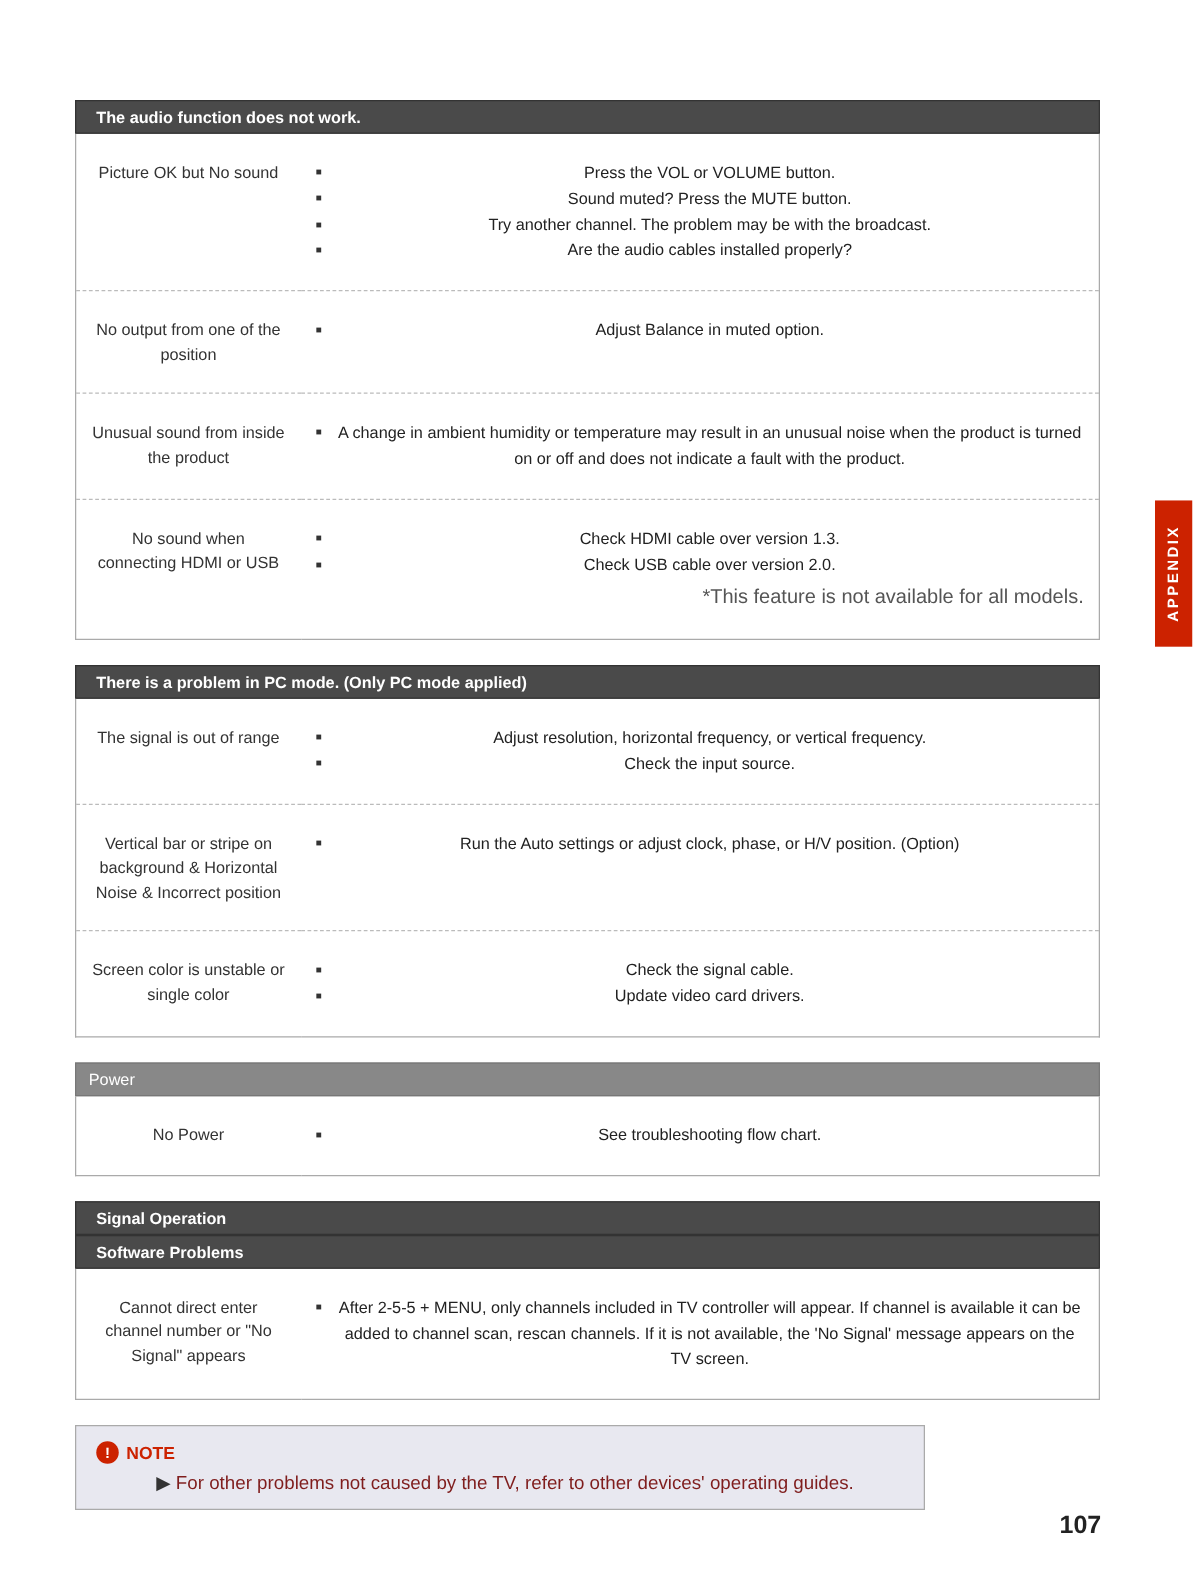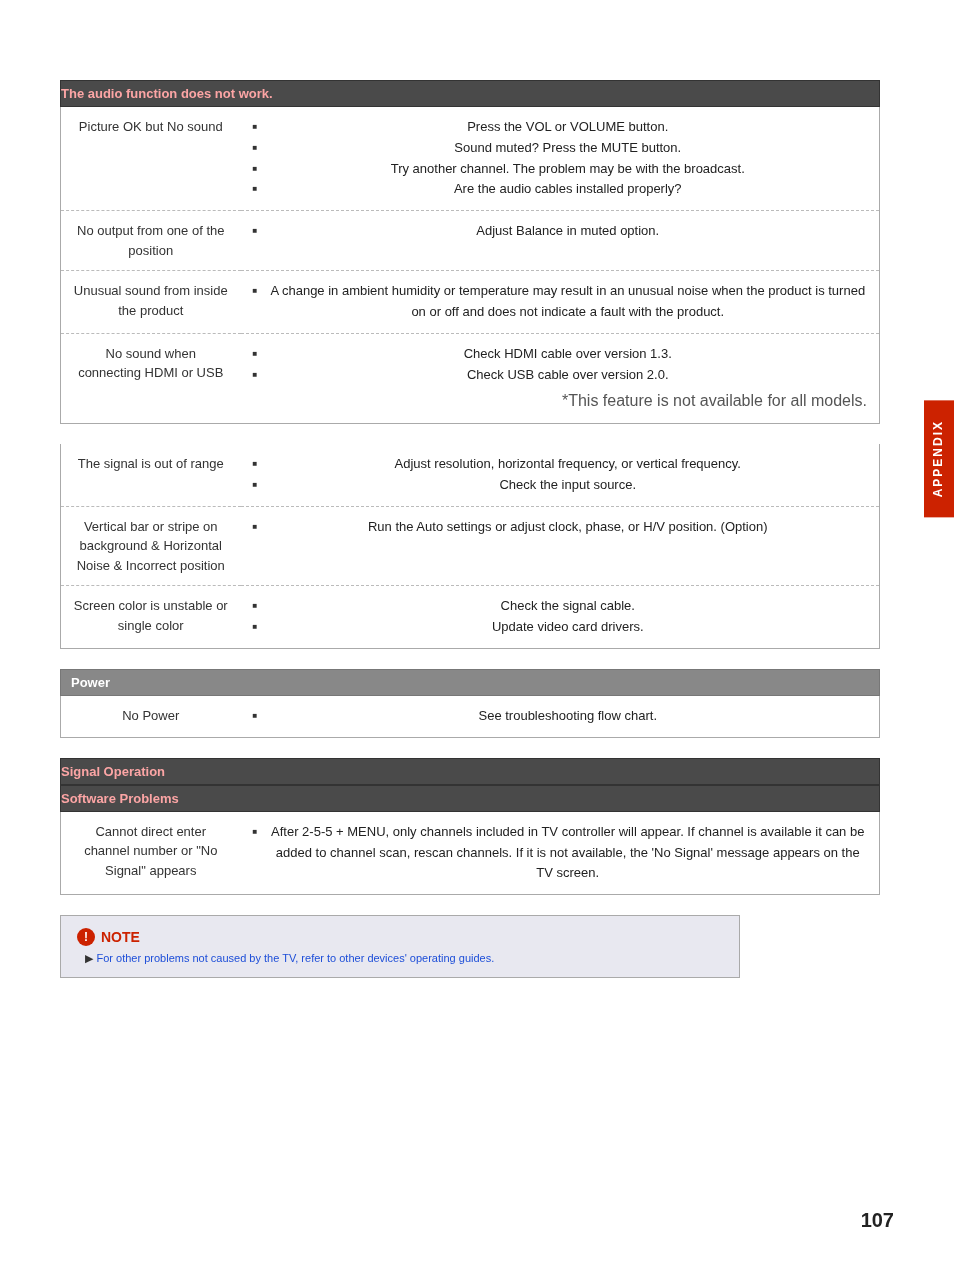--- a/index.html
+++ b/index.html
@@ -14,39 +14,39 @@
       padding: 80px 60px 60px 60px;
     }
 
     .main-content {
       max-width: 820px;
     }
 
     
     .section-header {
       background: #4a4a4a;
-      color: #fca5a5;
-      font-size: 13px;
-      font-weight: bold;
-      padding: 5px 0;
+      color: #ffffff;
+      font-size: 13px;
+      font-weight: bold;
+      padding: 5px 16px;
       border: 1px solid #333;
     }
 
     
     .trouble-table {
       width: 100%;
       border-collapse: collapse;
       border: 1px solid #aaa;
       border-top: none;
       margin-bottom: 20px;
     }
 
     .trouble-table td {
       border-bottom: 1px dashed #bbb;
-      padding: 10px 12px;
+      padding: 21px 12px;
       vertical-align: top;
       font-size: 13px;
       line-height: 1.5;
     }
 
     .trouble-table tr:last-child td {
       border-bottom: none;
     }
 
     .trouble-table .issue-cell {
@@ -84,21 +84,21 @@
       text-align: right;
       display: block;
       margin-top: 4px;
     }
 
     
     .section-header-light {
       background: #888;
       color: #fff;
       font-size: 13px;
-      font-weight: bold;
+      font-weight: normal;
       padding: 5px 10px;
       border: 1px solid #777;
     }
 
     
     .note-box {
       background: #e8e8f0;
       border: 1px solid #aaa;
       padding: 12px 16px;
       margin-top: 20px;
@@ -122,35 +122,36 @@
       background: #cc2200;
       color: #fff;
       border-radius: 50%;
       text-align: center;
       line-height: 18px;
       font-size: 12px;
       font-weight: bold;
     }
 
     .note-text {
-      font-size: 11px;
-      color: #1d4ed8;
+      font-size: 15px;
+      color: #7f1d1d;
       padding-left: 8px;
+      text-align: center;
     }
 
     .note-text::before {
       content: '▶ ';
       color: #333;
     }
 
     
     .page-number {
       position: absolute;
       bottom: 40px;
-      right: 60px;
+      right: 73px;
       font-size: 20px;
       font-weight: bold;
       color: #222;
     }
 
     
     .appendix-sidebar {
       position: absolute;
       right: 0;
       top: 400px;
@@ -207,20 +208,21 @@
           <span class="bullet-item">Check HDMI cable over version 1.3.</span>
           <span class="bullet-item">Check USB cable over version 2.0.</span>
           <span class="small-note">*This feature is not available for all models.</span>
         </td>
       </tr>
     </tbody>
       </table>
   </div>
 
   <div>
+    <div class="section-header">There is a problem in PC mode. (Only PC mode applied)</div>
     <table class="trouble-table">
 
       <tbody>
           <tr>
         <td class="issue-cell">The signal is out of range</td>
         <td class="solution-cell">
           <span class="bullet-item">Adjust resolution, horizontal frequency, or vertical frequency.</span>
           <span class="bullet-item">Check the input source.</span>
         </td>
       </tr>

